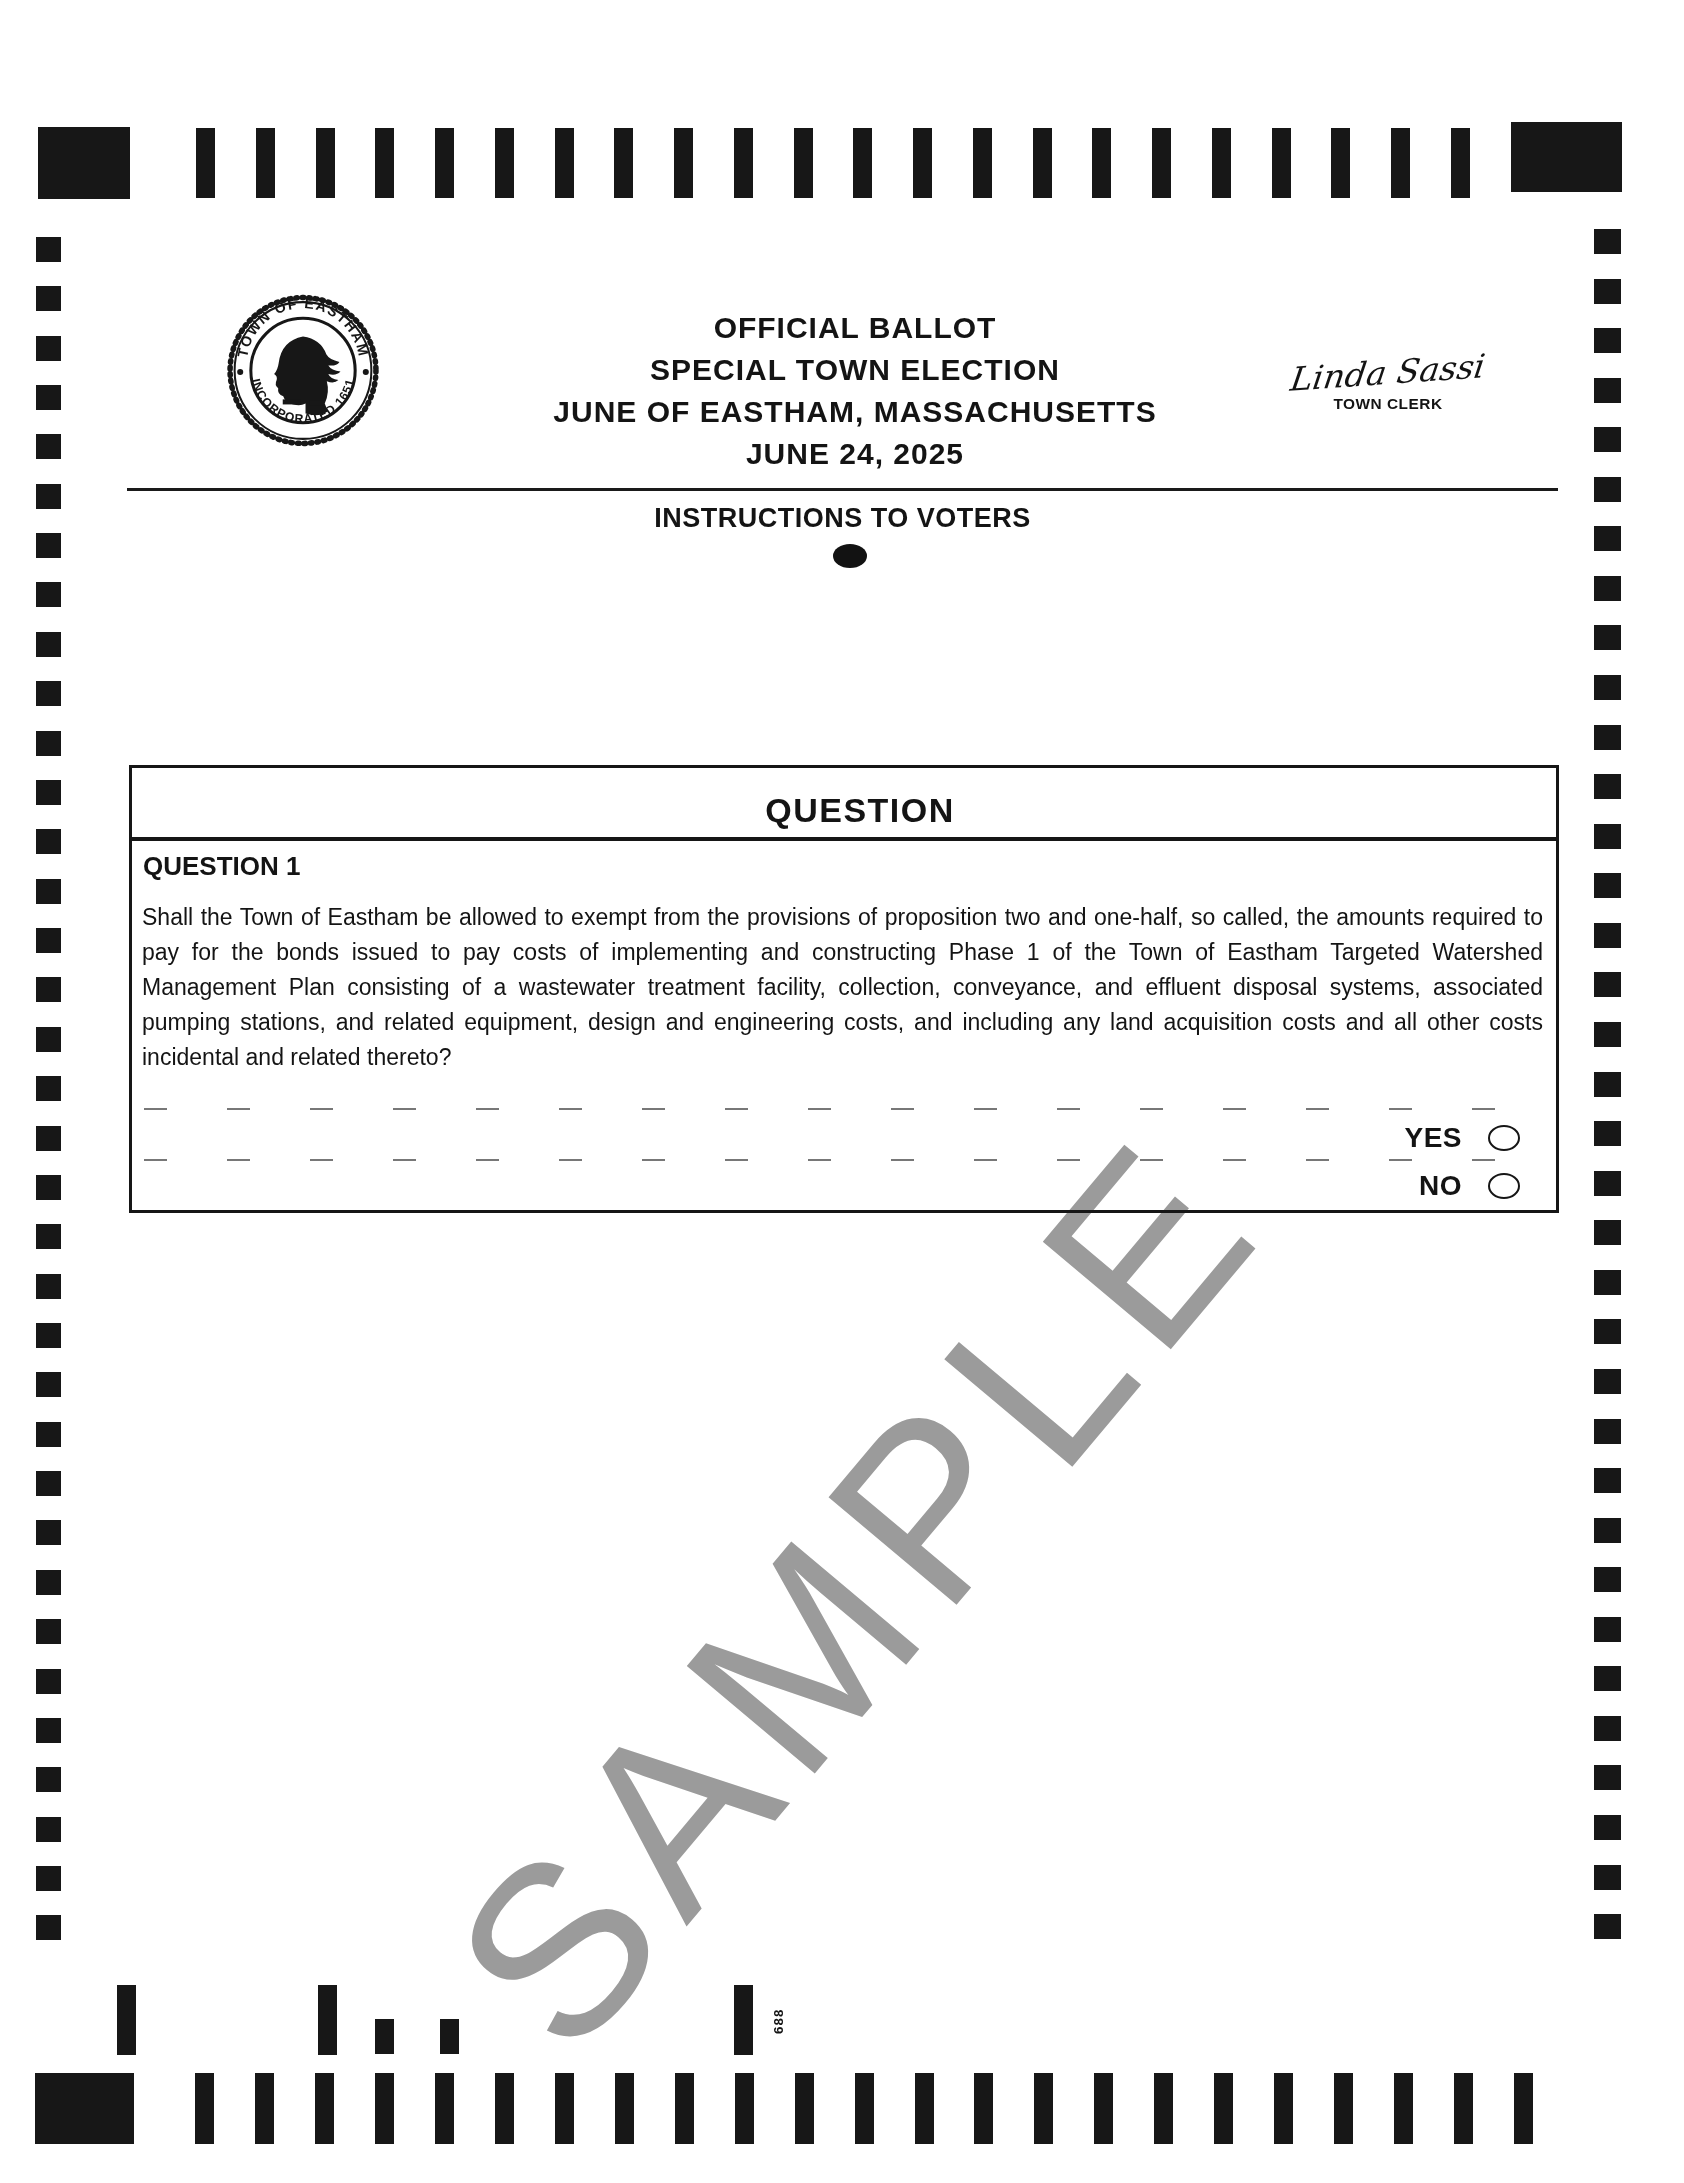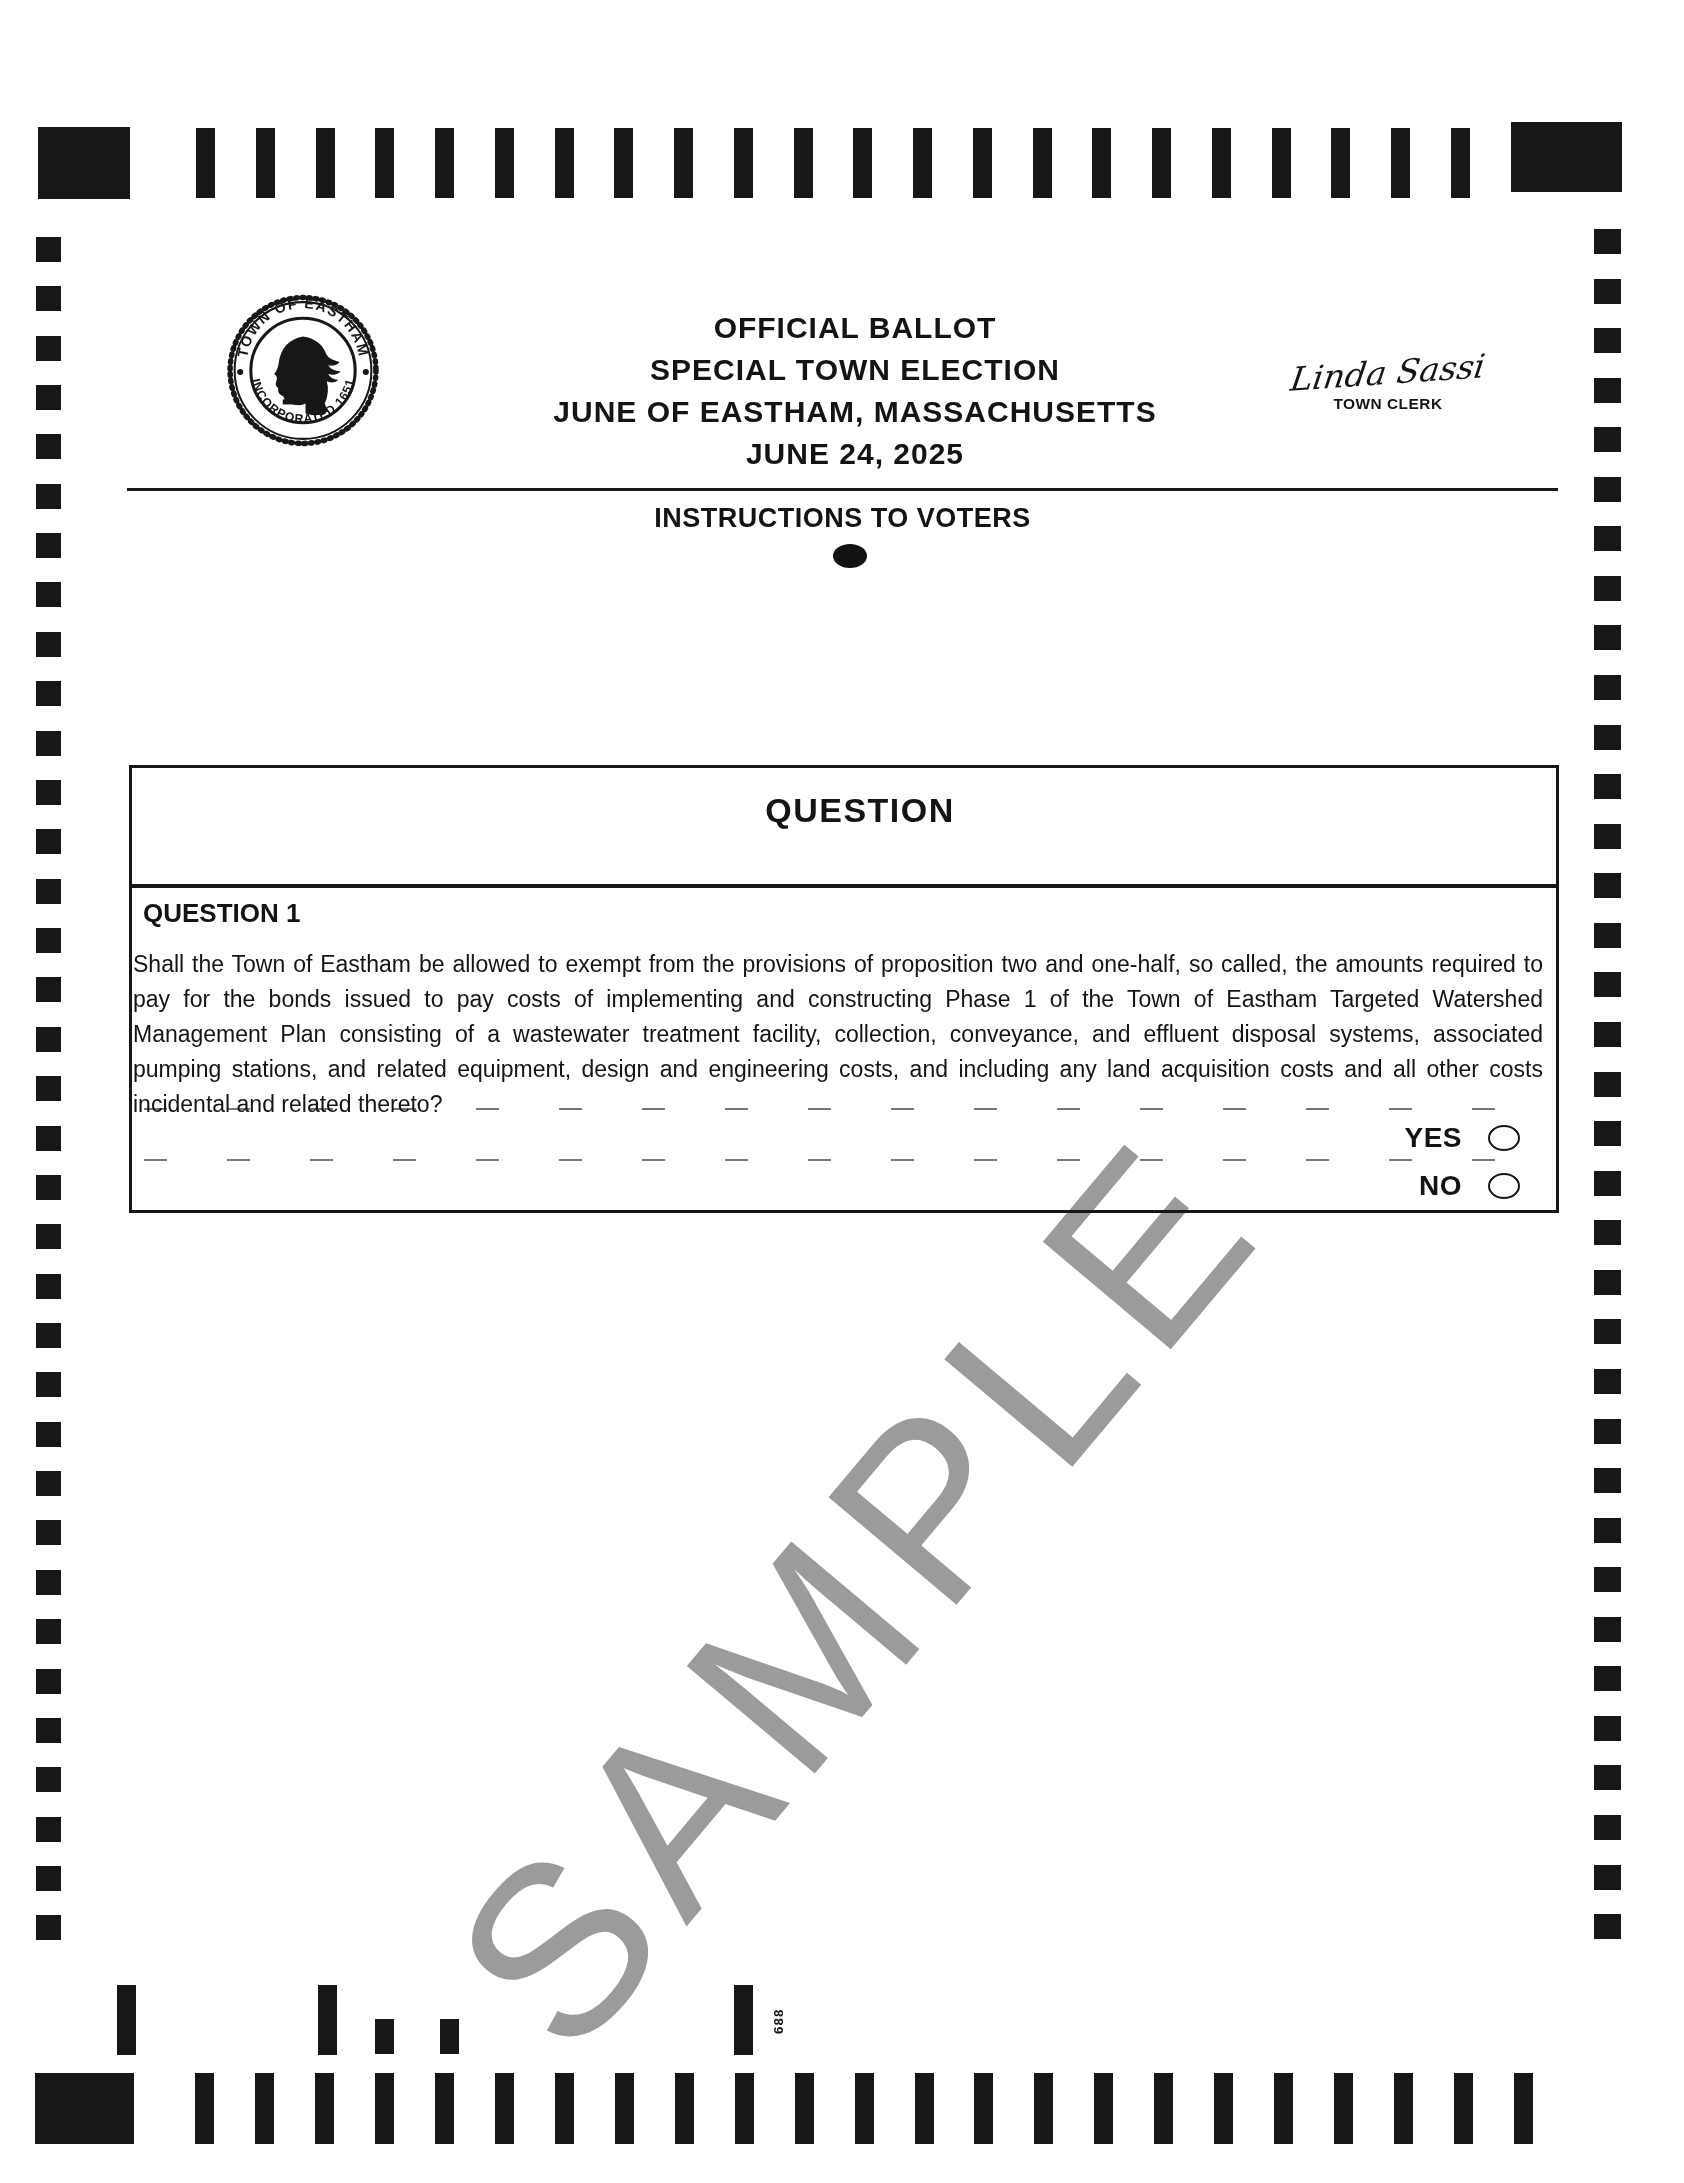--- a/index.html
+++ b/index.html
@@ -32,28 +32,28 @@
   #example-oval{
     display:inline-block;width:34px;height:24px;background:#121212;
     border-radius:50%;margin-left:14px;vertical-align:-4px;
   }
   
   #question-box{
     position:absolute;left:129px;top:765px;width:1430px;height:448px;
     border:3px solid #161616;box-sizing:border-box;z-index:2;background:transparent;
   }
   #question-box-header{
-    height:120px;border-bottom:4.5px solid #161616;box-sizing:border-box;
+    height:73px;border-bottom:4.5px solid #161616;box-sizing:border-box;
     text-align:center;
     padding-left:32px;
   }
   #question-box-title{font-size:34px;font-weight:bold;letter-spacing:1.5px;padding-top:23px;}
   #question-label{font-size:26px;font-weight:bold;margin:10px 0 0 11px;}
   #question-text{
-    margin:18px 13px 0 1px;font-size:23px;line-height:35px;
+    margin:18px 13px 0 10px;font-size:23px;line-height:35px;
     text-align:justify;
   }
   .ghost-dashes{
     position:absolute;height:2px;z-index:1;opacity:.75;
     background:repeating-linear-gradient(90deg,#4a4a4a 0 23px,transparent 23px 83px);
   }
   .choice-row{
     position:absolute;left:1232px;width:288px;height:32px;z-index:3;
     display:flex;align-items:center;justify-content:flex-end;gap:26px;
   }

